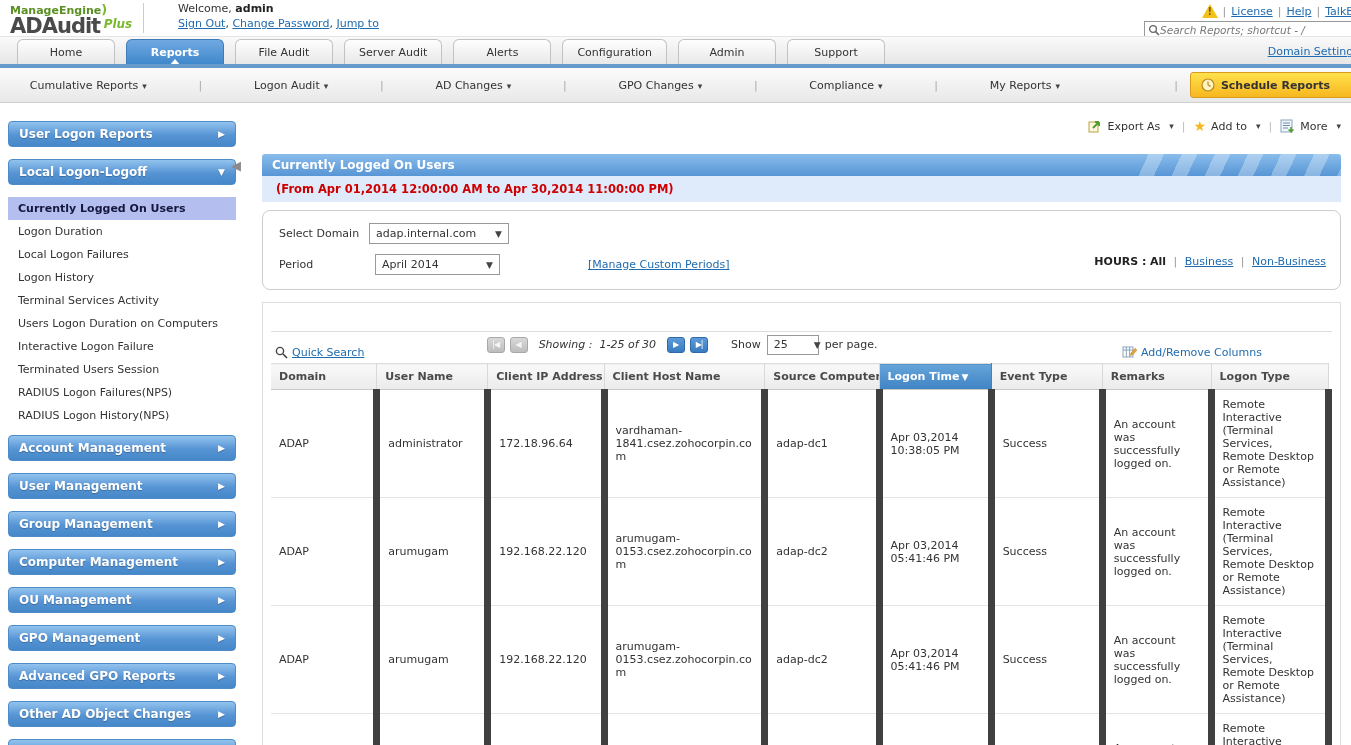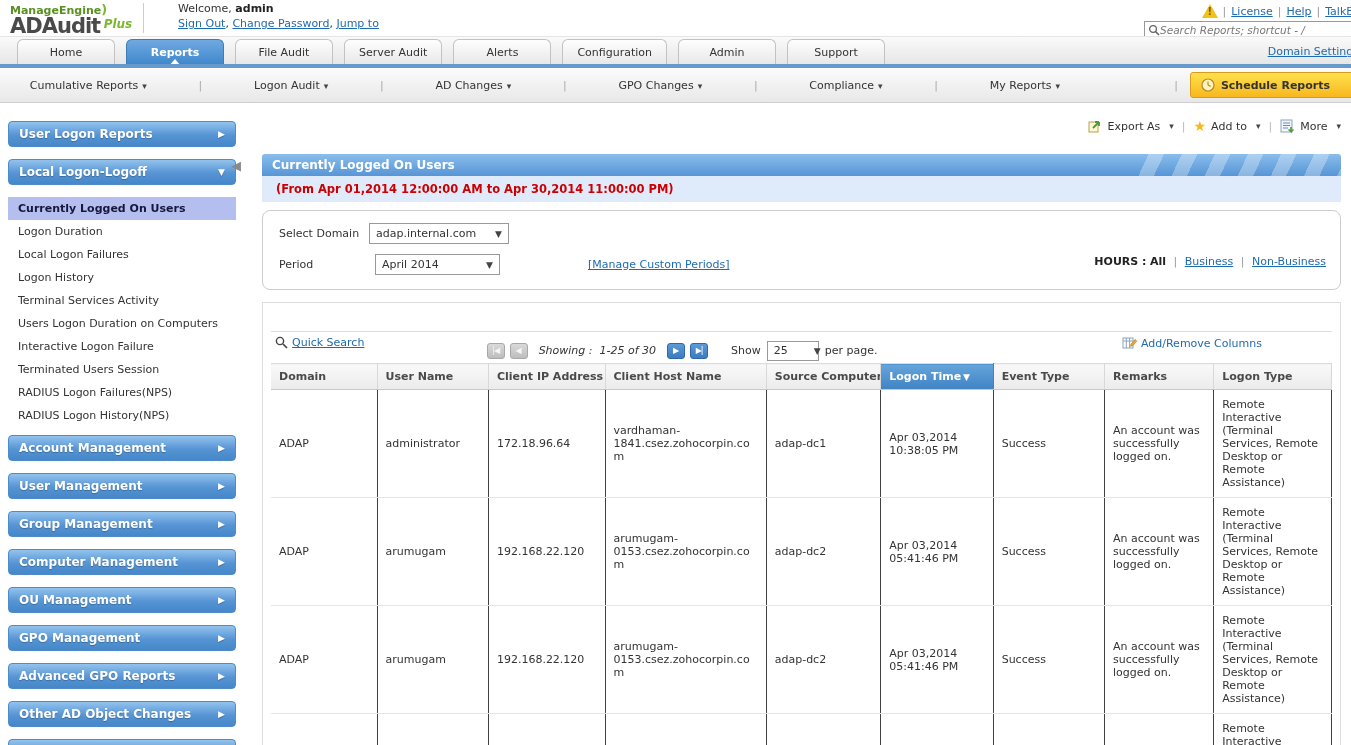--- a/index.html
+++ b/index.html
@@ -96,41 +96,41 @@
   .sel-domain { width:140px; }
   .sel-period { width:125px; margin-left:6px; }
   .manage-link { margin-left:88px; }
   .hours-block { position:absolute; right:14px; top:44px; white-space:nowrap; }
   .hours-block b { color:#222; }
   .hours-sep { color:#999; margin:0 4px; }
 
   
   .table-panel { margin-top:12px; border:1px solid #ddd; background:#fff; padding:8px; }
   .tp-spacer { height:20px; }
-  .table-toolbar { border-top:1px solid #ddd; height:32px; display:flex; align-items:flex-start; padding:4px 4px; }
+  .table-toolbar { border-top:1px solid #ddd; height:32px; display:flex; align-items:flex-end; padding:4px 4px; }
   .qs { display:flex; align-items:center; gap:4px; }
   .pager { display:flex; align-items:center; gap:5px; margin:0 auto; }
   .pg-btn { width:18px; height:16px; border-radius:3px; display:flex; align-items:center; justify-content:center;
     font-size:8px; cursor:pointer; }
   .pg-gray { background:linear-gradient(#d9d9d9,#bdbdbd); border:1px solid #a8a8a8; color:#f5f5f5; }
   .pg-blue { background:linear-gradient(#5d9ad8,#3a7cc0); border:1px solid #2f6aa8; color:#fff; }
   .pg-edge { letter-spacing:-1px; }
   .showing { margin:8px 6px; white-space:nowrap;font-style:italic; }
   .show-group { display:flex; align-items:center; gap:6px; margin-left:18px; }
   .sel-pagesize { width:52px; height:20px;gap:12px; }
   .addrem { display:flex; align-items:center; gap:4px; margin-left:auto; margin-right:66px; color:#1f6bb0; cursor:pointer; white-space:nowrap; }
 
   table.report { width:100%; border-collapse:collapse; table-layout:fixed; }
   th { text-align:left; padding:6px 8px; font-size:11px; font-weight:bold; color:#4a4a4a;
     background:linear-gradient(#f9f9f9,#ebebeb); border-right:1px solid #d8d8d8; border-bottom:1px solid #c9c9c9;
     border-top:1px solid #ddd; white-space:nowrap; overflow:hidden; cursor:pointer; }
   th.sorted { background:linear-gradient(#66a5db,#3f83c3); color:#fff; border-right-color:#3f83c3; }
   th .sort-arrow { font-size:9px; margin-left:2px; }
   td { padding:8px; font-size:11px; color:#333; vertical-align:middle; height:91px;
-    border-right:1px solid #404040; border-bottom:1px solid #e4e4e4; word-wrap:break-word; }
+    border-right:7px solid #404040; border-bottom:1px solid #e4e4e4; word-wrap:break-word; }
   col.c-domain{width:10%} col.c-user{width:10.5%} col.c-ip{width:11%} col.c-host{width:15.2%}
   col.c-src{width:10.8%} col.c-time{width:10.6%} col.c-event{width:10.5%} col.c-rem{width:10.3%} col.c-type{width:11.1%}
 </style>
 </head>
 <body>
 
 <div class="top-header">
   <div class="logo">
     <span class="brand">ManageEngine</span><span class="swoosh">)</span><br>
     <span class="product">ADAudit</span>

